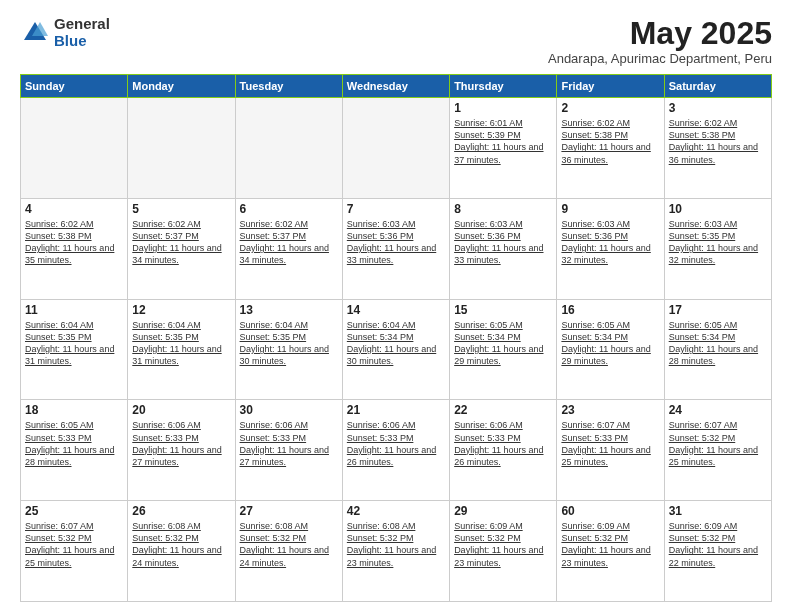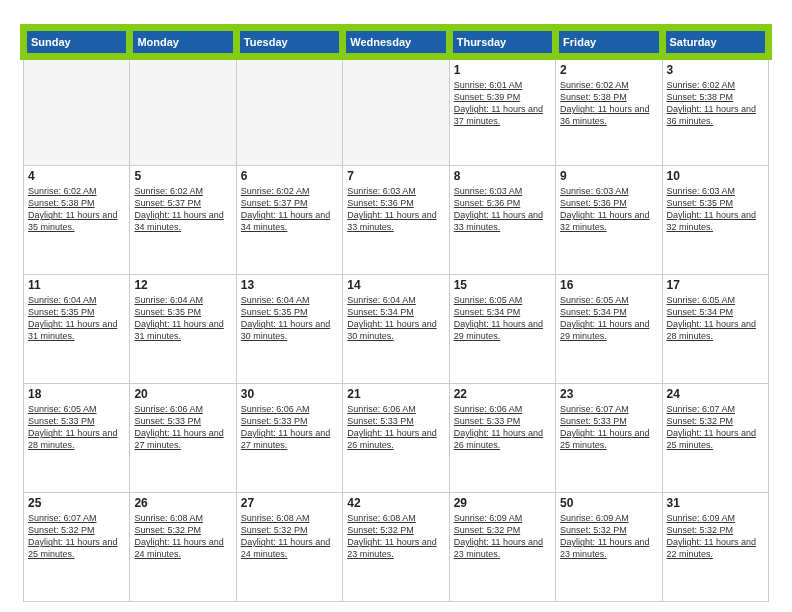--- a/index.html
+++ b/index.html
@@ -67,21 +67,21 @@
       width: 100%;
       table-layout: fixed;
     }
     .calendar th {
       background: #1a5fa8;
       color: #fff;
       font-size: 11px;
       font-weight: bold;
       padding: 5px 4px;
       text-align: left;
-      border: 7px solid #84cc16;
+      border: 1px solid #84cc16;
     }
     .calendar td {
       border: 1px solid #ccc;
       vertical-align: top;
       padding: 3px 4px;
       font-size: 9.5px;
       color: #333;
       background: #fff;
       height: 82px;
     }
@@ -103,20 +103,34 @@
     }
     tr.cal-row td {
       height: 82px;
     }
   </style>
 </head>
 <body>
 
 <div class="page">
   <div class="header">
+    <div class="logo">
+      <svg class="logo-icon" viewBox="0 0 30 30">
+        <polygon points="15,4 26,22 4,22" fill="#1a5fa8"></polygon>
+        <polygon points="20,4 28,18 12,18" fill="#4a9fd4" opacity="0.7"></polygon>
+      </svg>
+      <div class="logo-text">
+        <span class="logo-general">General</span>
+        <span class="logo-blue">Blue</span>
+      </div>
+    </div>
+    <div class="title-block">
+      <div class="month-title">May 2025</div>
+      <div class="subtitle">Andarapa, Apurimac Department, Peru</div>
+    </div>
   </div>
 
   <table class="calendar">
     <thead>
       <tr>
         <th>Sunday</th>
         <th>Monday</th>
         <th>Tuesday</th>
         <th>Wednesday</th>
         <th>Thursday</th>
@@ -306,21 +320,21 @@
 Sunset: 5:32 PM
 Daylight: 11 hours and 23 minutes.</div>
           </td>
           <td>
             <span class="day-num">29</span>
             <div class="cell-text">Sunrise: 6:09 AM
 Sunset: 5:32 PM
 Daylight: 11 hours and 23 minutes.</div>
           </td>
           <td>
-            <span class="day-num">50</span>
+            <span class="day-num">60</span>
             <div class="cell-text">Sunrise: 6:09 AM
 Sunset: 5:32 PM
 Daylight: 11 hours and 23 minutes.</div>
           </td>
           <td>
             <span class="day-num">31</span>
             <div class="cell-text">Sunrise: 6:09 AM
 Sunset: 5:32 PM
 Daylight: 11 hours and 22 minutes.</div>
           </td>

